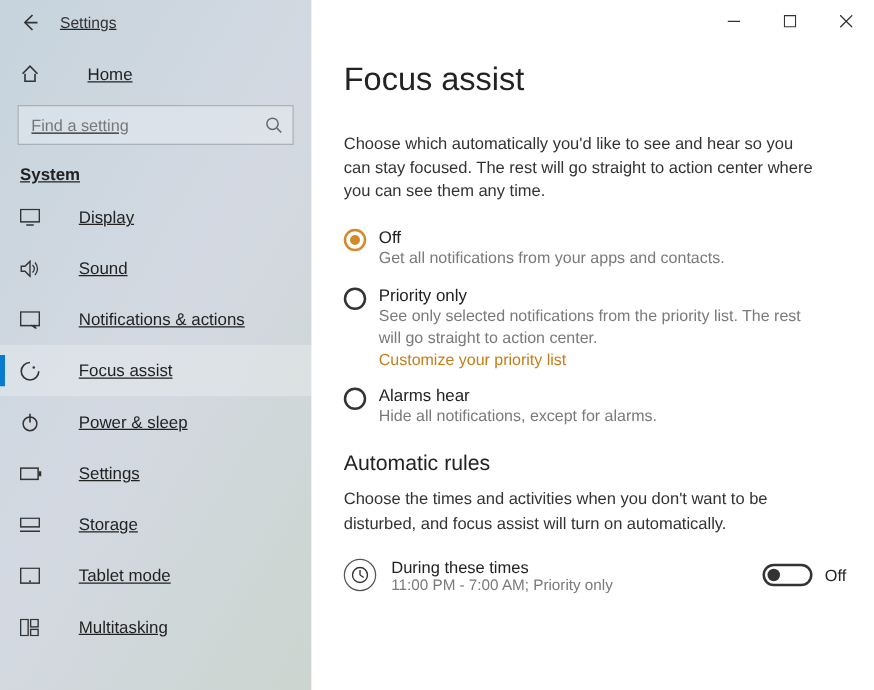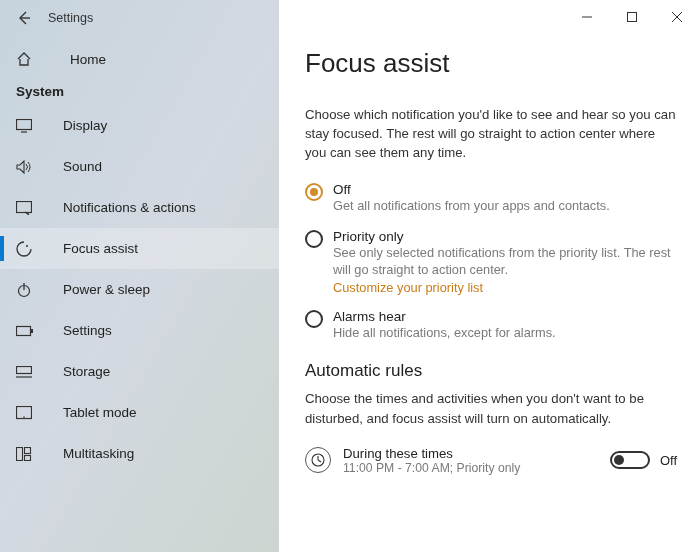--- a/index.html
+++ b/index.html
@@ -1,21 +1,21 @@
 <!DOCTYPE html>
 <html><head>
 <meta charset="utf-8">
 <style>
   * { box-sizing: border-box; }
   html, body { margin:0; padding:0; font-family: "Segoe UI", Arial, sans-serif; font-size:13px; color:#222; }
   .window { width:699px; height:552px; background:#fff; position:relative; display:flex; flex-direction:column; overflow:hidden; }
   .titlebar { height:34px; display:flex; align-items:center; justify-content:flex-end; position:absolute; top:0; right:0; width:420px; background:#fff; z-index:3; }
   .titlebar .ctl { width:45px; height:30px; display:flex; align-items:center; justify-content:center; color:#333; }
   .body { display:flex; flex:1; height:100%; }
-  .sidebar { width:279px; height:552px; position:relative; background-image: linear-gradient(120deg, rgba(195,210,220,0.8), rgba(210,215,225,0.7), rgba(200,210,200,0.7)); background-color:#d6dde2; }
+  .sidebar { width:249px; height:552px; position:relative; background-image: linear-gradient(120deg, rgba(195,210,220,0.8), rgba(210,215,225,0.7), rgba(200,210,200,0.7)); background-color:#d6dde2;text-decoration:underline; }
   .sidebar-inner { position:relative; z-index:2; display:flex; flex-direction:column; height:100%; padding:0 0 6px 0; }
   .top-row { display:flex; align-items:center; height:36px; padding-left:6px; }
   .back-btn { width:36px; height:36px; display:flex; align-items:center; justify-content:center; color:#333; }
   .app-title { font-size:12.5px; margin-left:6px; color:#333; }
   .home-row { display:flex; align-items:center; height:38px; padding-left:16px; margin-top:4px;gap:20px; }
   .home-row .ic { width:20px; display:flex; align-items:center; color:#333; }
   .home-row .lbl { margin-left:14px; font-size:13.5px; color:#222; }
   .search-wrap { padding: 6px 14px 10px 14px; }
   .search-box { display:flex; align-items:center; height:32px; border:1px solid rgba(120,130,140,0.5); background:rgba(230,235,240,0.55); padding:0 8px; }
   .search-box input { flex:1; border:none; outline:none; background:transparent; font-size:13px; color:#666; font-style: normal; }
@@ -95,20 +95,31 @@
 
         <div class="home-row">
           <span class="ic">
             <svg width="16" height="16">
                 <path d="M2 8 L8 2 L14 8 M4 8 V14 H12 V8" fill="none" stroke="#333" stroke-width="1.3"></path>
               </svg>
           </span>
           <span class="lbl">Home</span>
         </div>
 
+        <div class="search-wrap">
+          <div class="search-box">
+            <input type="text" placeholder="Find a setting" style="">
+            <span class="sic">
+              <svg width="14" height="14">
+                  <circle cx="6" cy="6" r="4.5" fill="none" stroke="#666" stroke-width="1.2"></circle>
+                  <line x1="9.5" y1="9.5" x2="13" y2="13" stroke="#666" stroke-width="1.2"></line>
+                </svg>
+            </span>
+          </div>
+        </div>
 
         <div class="section-head">System</div>
 
         <div class="nav">
           <div class="nav-item">
             <span class="ic">
                 <svg width="16" height="14">
                   <rect x="0.5" y="0.5" width="15" height="10" fill="none" stroke="#333" stroke-width="1.2"></rect>
                   <line x1="5" y1="13" x2="11" y2="13" stroke="#333" stroke-width="1.2"></line>
                 </svg>
@@ -187,21 +198,21 @@
                 </svg>
               </span>
             <span class="lbl">Multitasking</span>
           </div>
         </div>
       </div>
     </div>
 
     <div class="main">
       <h1>Focus assist</h1>
-      <div class="desc">Choose which notification you'd like to see and hear so you can stay focused. The rest will go straight to action center where you can see them any time.</div>
+      <div class="desc">Choose which automatically you'd like to see and hear so you can stay focused. The rest will go straight to action center where you can see them any time.</div>
 
       <div class="radio-group">
         <div class="radio-opt sel">
           <div class="circle"></div>
           <div class="txt">
             <div class="ttl">Off</div>
             <div class="sub">Get all notifications from your apps and contacts.</div>
           </div>
         </div>
         <div class="radio-opt">

